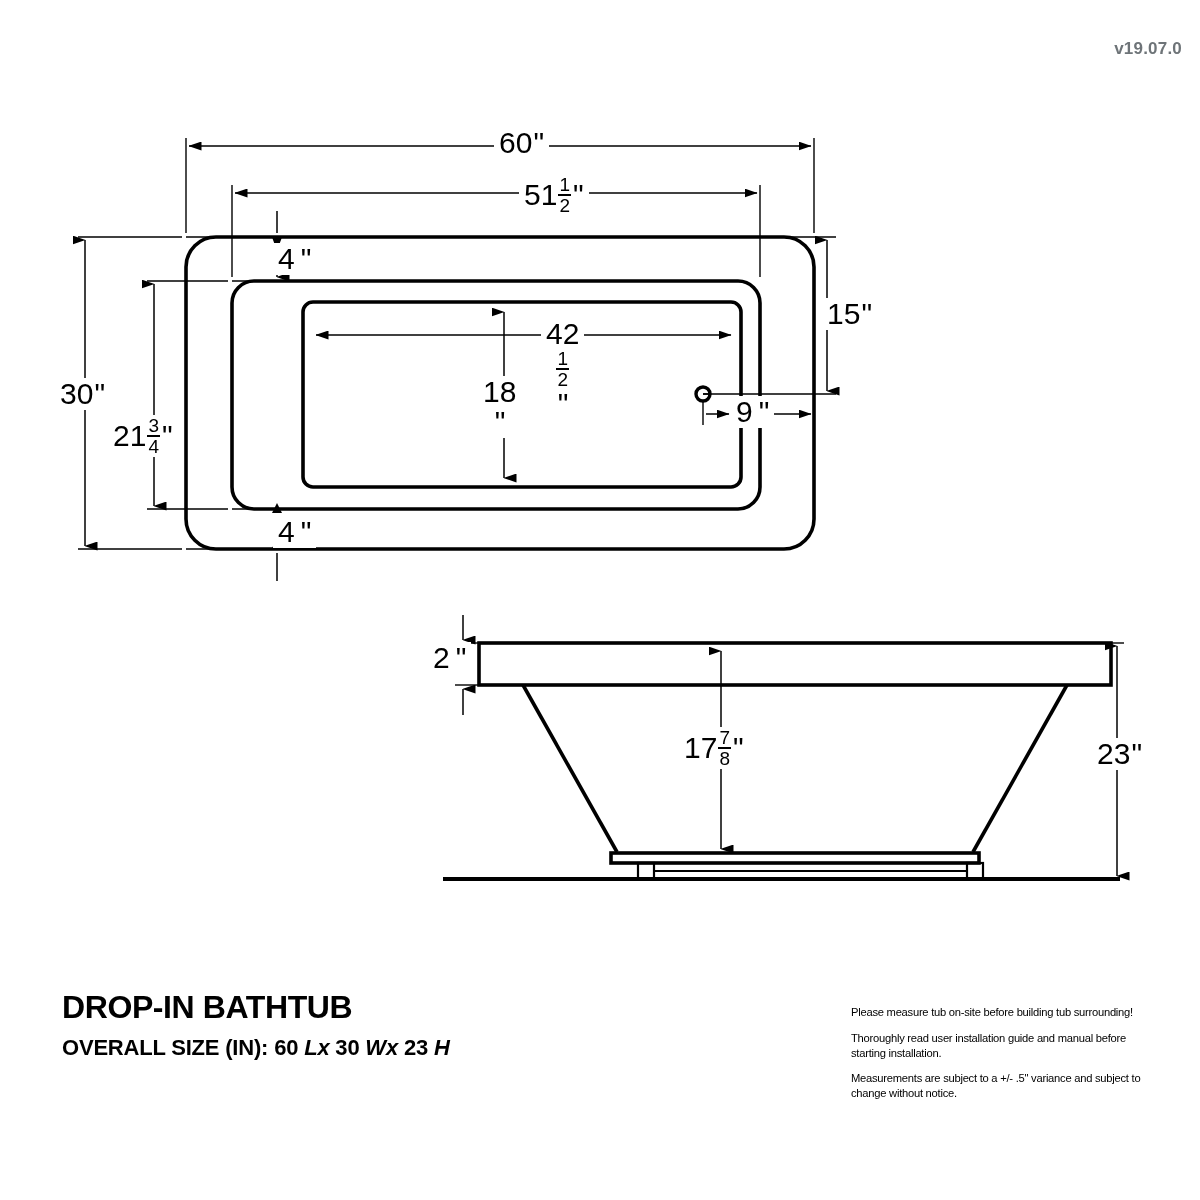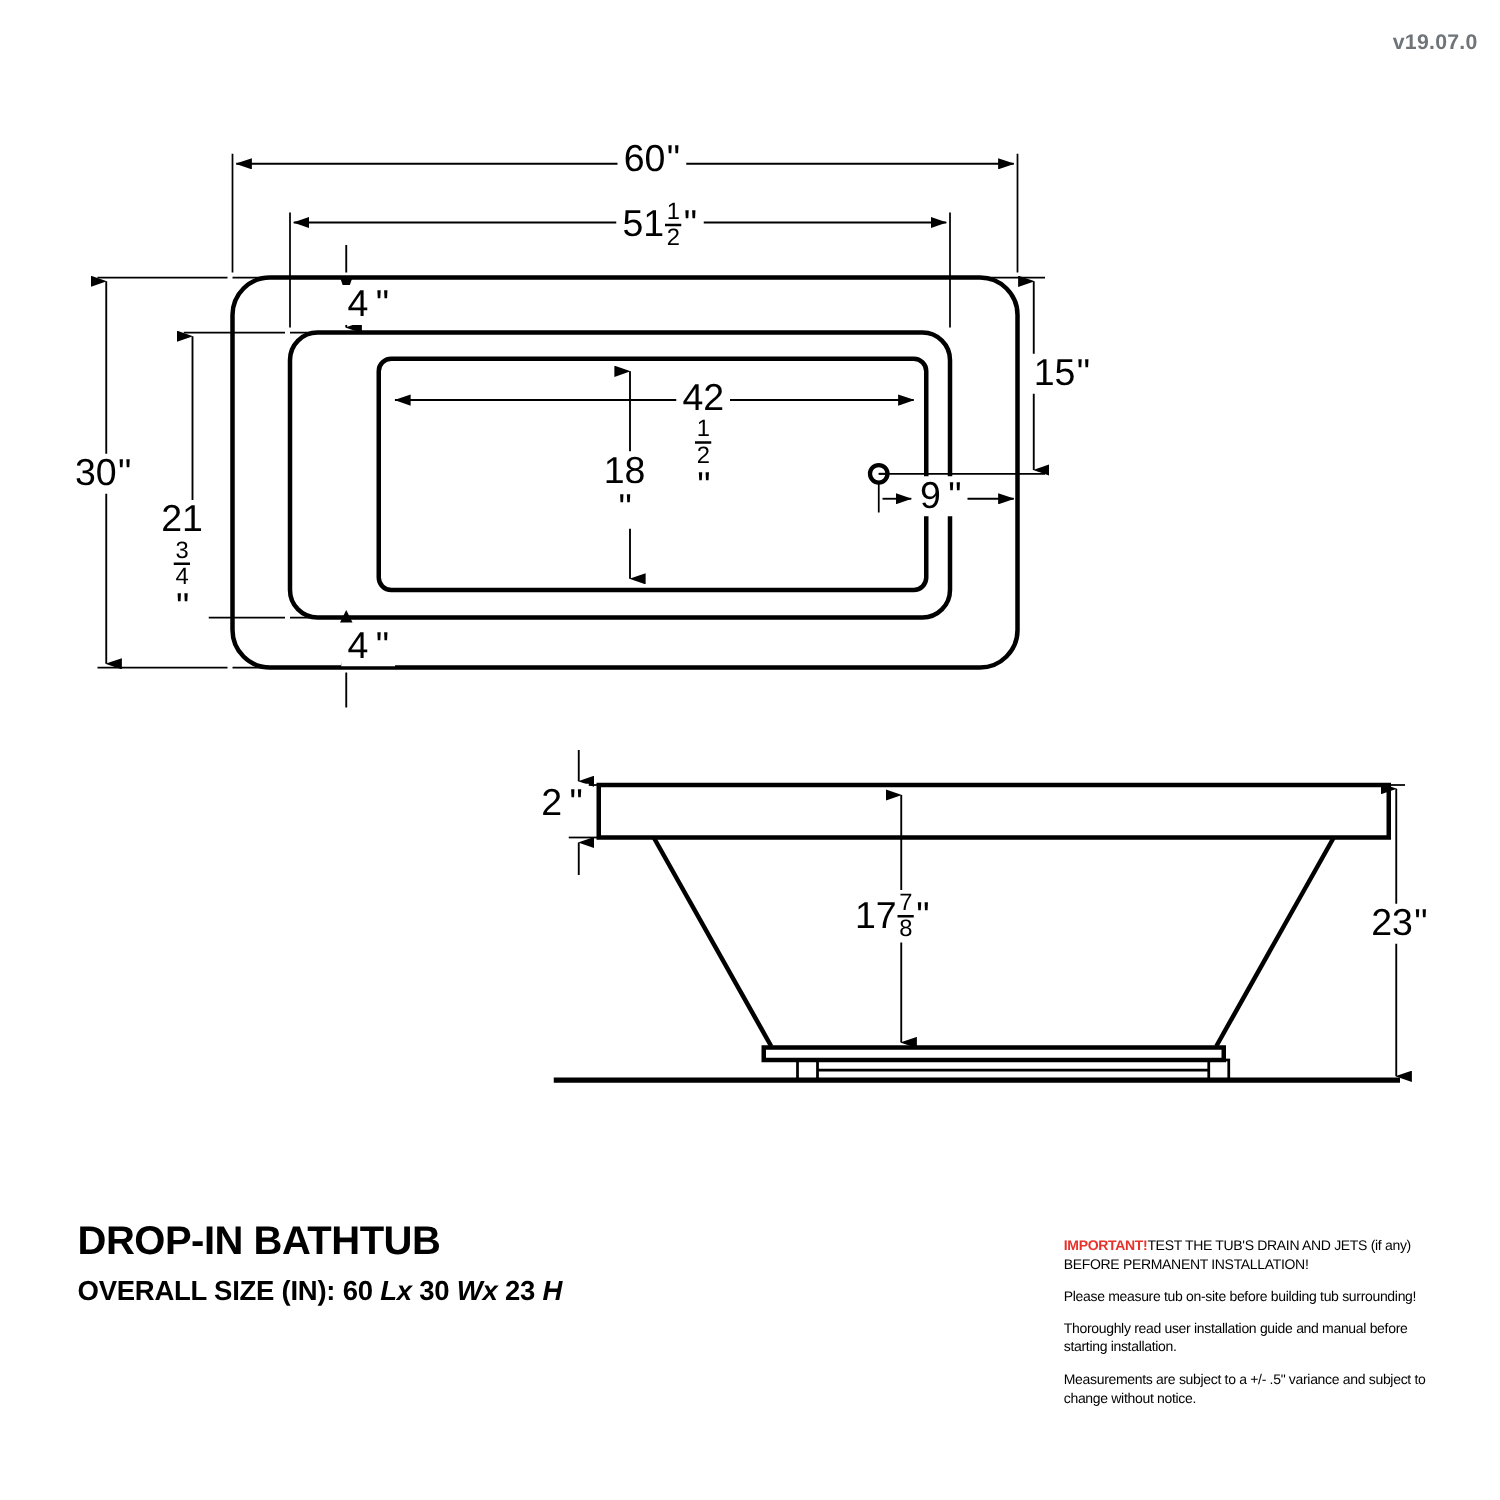--- a/index.html
+++ b/index.html
@@ -1,21 +1,21 @@
 <!DOCTYPE html>
 <html><head>
 <meta charset="utf-8">
 <style>
   html,body{margin:0;padding:0;}
   body{
     width:1200px;height:1200px;background:#ffffff;
     font-family:"Liberation Sans", sans-serif;
     color:#000;overflow:hidden;position:relative;
   }
-  #stage{position:absolute;inset:0;width:1200px;height:897px;}
+  #stage{position:absolute;inset:0;width:1200px;height:897px;margin-top:15px;}
 
   
   .version{
     position:absolute;right:18px;top:24px;
     font-size:17px;font-weight:bold;color:#6e7478;
     letter-spacing:.2px;
   }
 
   
   svg.draw{position:absolute;left:0;top:0;width:1200px;height:1200px;}
@@ -195,35 +195,35 @@
       <line class="ext" x1="1111" y1="628" x2="1124" y2="628"></line>
       <line class="dim" x1="1117" y1="631" x2="1117" y2="861" marker-start="url(#arVS)" marker-end="url(#arV)"></line>
     </g>
   </svg>
 
   <div class="lbl" style="left:494px;top:112px;">
     <span class="whole">60</span>
       <span class="q">"</span>
   </div>
 
-  <div class="lbl" style="left:493px;top:159px;">
+  <div class="lbl" style="left:519px;top:159px;">
     <span class="whole">51</span>
       <span class="frac">
         <span class="num">1</span>
         <span class="den">2</span>
       </span>
       <span class="q">"</span>
   </div>
 
   <div class="lbl" style="left:55px;top:363px;">
     <span class="whole">30</span>
       <span class="q">"</span>
   </div>
 
-  <div class="lbl" style="left:124px;top:400px;flex-direction:column;">
+  <div class="lbl" style="left:108px;top:400px;">
     <span class="whole">21</span>
       <span class="frac">
         <span class="num">3</span>
         <span class="den">4</span>
       </span>
       <span class="q">"</span>
   </div>
 
   <div class="lbl smallmark" style="left:273px;top:228px;">
     <span class="whole">4</span>
@@ -285,19 +285,18 @@
       <span>60</span>
       <em>L</em><em>x</em>
       <span>30</span>
       <em>W</em><em>x</em>
       <span>23</span>
       <em>H</em>
     </div>
   </div>
 
   <div class="notes">
-    <p><span class="imp" id="impWord" style="color: rgb(232, 49, 42);">IMPORTANT!</span><span>TEST THE TUB'S DRAIN AND JETS (if any) BEFORE PERMANENT INSTALLATION!</span></p>
     <p>Please measure tub on-site before building tub surrounding!</p>
     <p>Thoroughly read user installation guide and manual before starting installation.</p>
     <p>Measurements are subject to a +/- .5" variance and subject to change without notice.</p>
   </div>
 
 </div>
 
 </body></html>

